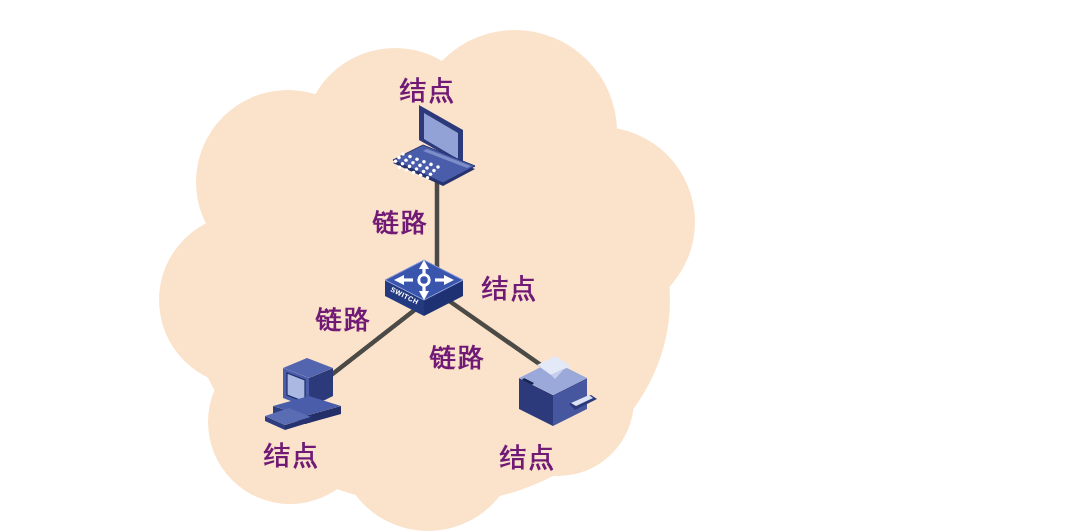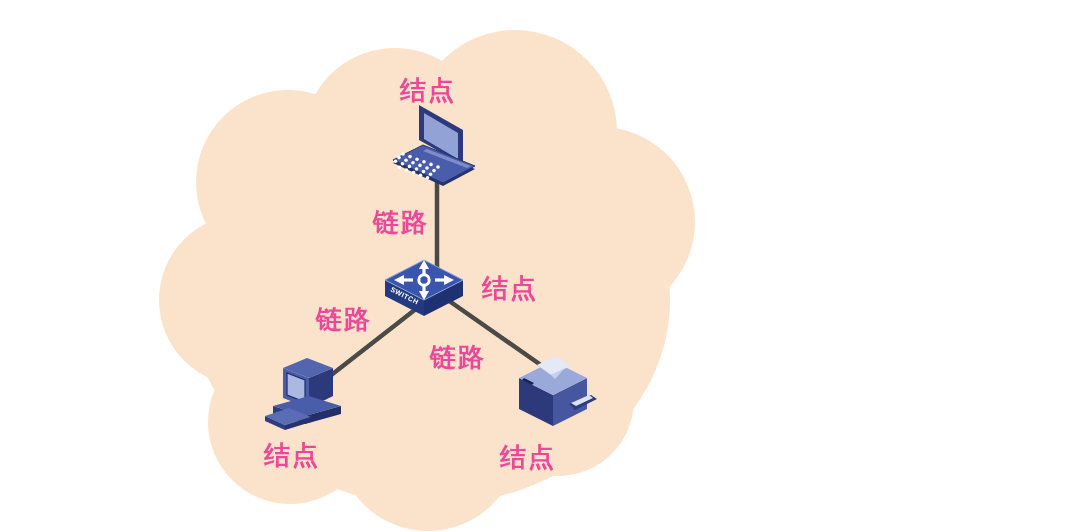--- a/index.html
+++ b/index.html
@@ -21,21 +21,21 @@
     top: 0;
   }
   .device {
     position: absolute;
   }
   .lbl {
     position: absolute;
     transform: translate(-50%, -50%);
     font-size: 26px;
     font-weight: 700;
-    color: #ec4899;
+    color: #701a75;
     letter-spacing: 2px;
     white-space: nowrap;
     user-select: none;
   }
   svg { display: block; }
 </style>
 </head>
 <body>
 
 <div class="canvas">

